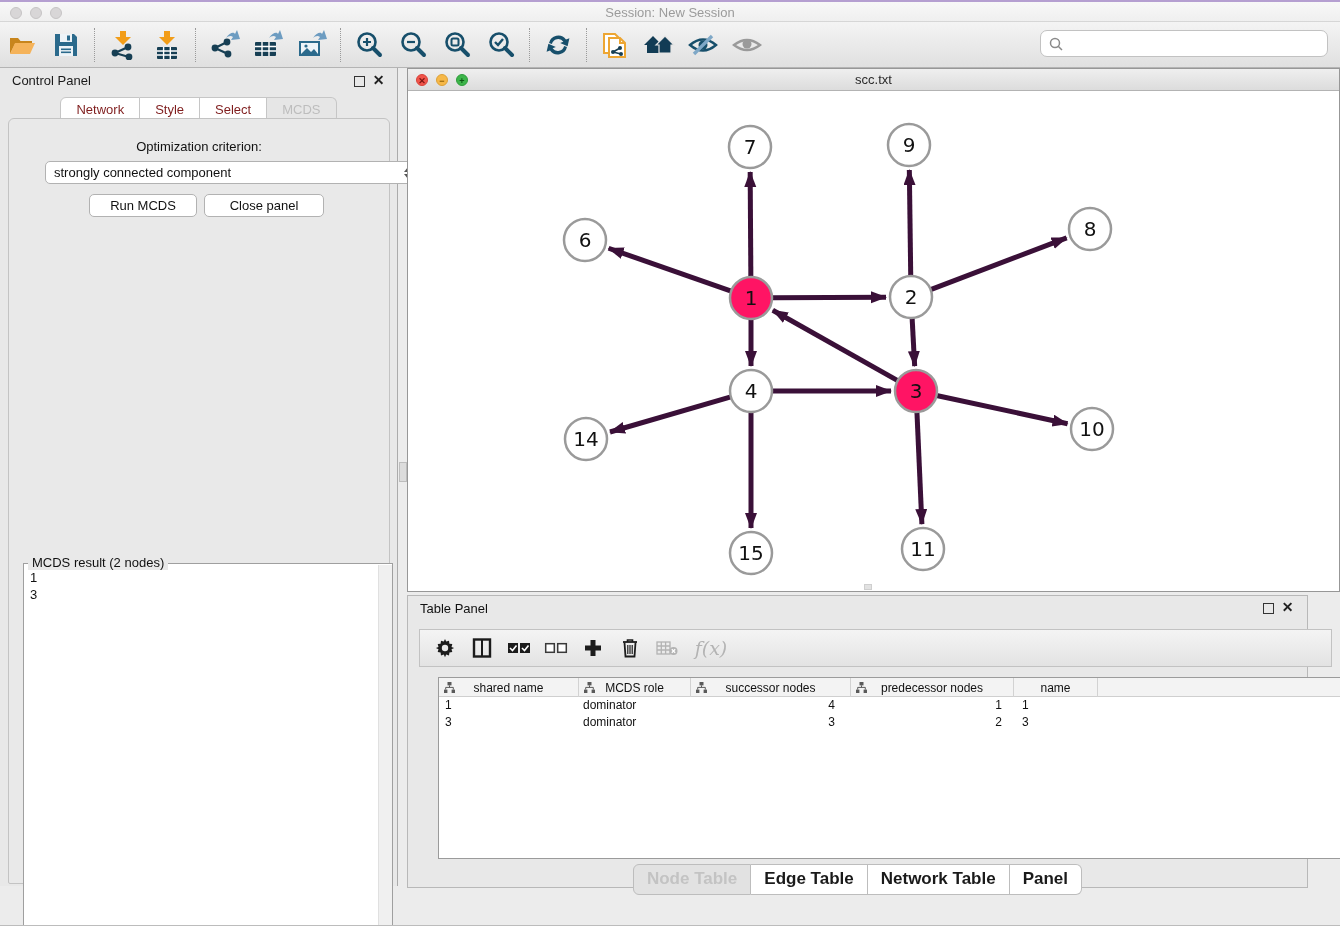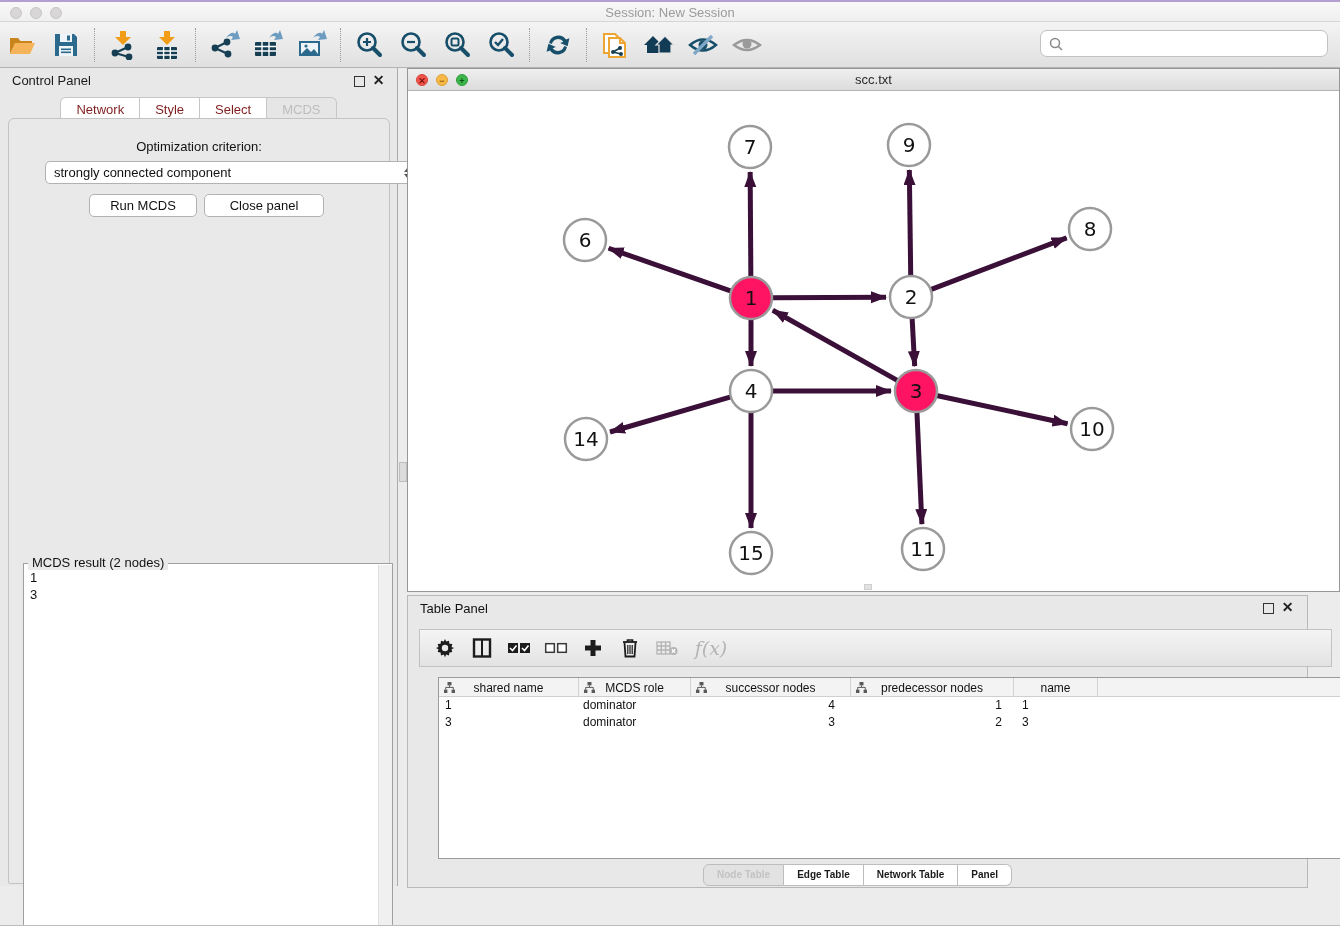--- a/index.html
+++ b/index.html
@@ -74,21 +74,21 @@
   .fx-label { font-family:"DejaVu Serif", serif; font-style:italic; font-size:19px; color:#b3b3b3; }
 
   .data-table { position:absolute; left:11px; top:81px; width:913px; height:182px; background:#fff; border:1px solid #9b9b9b; overflow:hidden;margin-left:19px; }
   .dt-header { display:flex; height:19px; background:#f3f3f3; border-bottom:1px solid #cfcfcf; }
   .th { position:relative; height:19px; border-right:1px solid #d2d2d2; display:flex; align-items:center; justify-content:center; font-size:12px; color:#111; }
   .th .tree-ic { position:absolute; left:5px; top:4px; }
   .tr { display:flex; height:17px; }
   .td { font-size:12px; line-height:16px; color:#111; overflow:hidden; }
 
   .tp-tabs { position:absolute; left:0; right:0; top:268px; display:flex; justify-content:center; }
-  .tp-tab { padding:4px 13px 5px; background:#fff; border:1px solid #bdbdbd; border-left:none; font-size:10px; font-weight:bold; color:#1a1a1a; }
+  .tp-tab { padding:4px 13px 5px; background:#fff; border:1px solid #bdbdbd; border-left:none; font-size:17px; font-weight:bold; color:#1a1a1a; }
   .tp-tab:first-child { border-left:1px solid #bdbdbd; border-radius:6px 0 0 6px; }
   .tp-tab:last-child { border-radius:0 6px 6px 0; }
   .tp-tab.selected { background:#e2e2e2; color:#c3c3c3; }
 
   
   .status-bar { position:absolute; left:0; top:893px; width:1340px; height:33px;
     background:linear-gradient(#f1f1f1,#e3e3e3); border-top:1px solid #bcbcbc;margin-top:32px; }
   .status-left-btn { position:absolute; left:10px; top:5px; width:30px; height:23px; background:#fff; border:1px solid #b5b5b5; border-radius:3px;
     display:flex; align-items:center; justify-content:center; }
   .memory-btn { position:absolute; right:8px; top:5px; height:23px; background:#fff; border:1px solid #b5b5b5; border-radius:3px;

